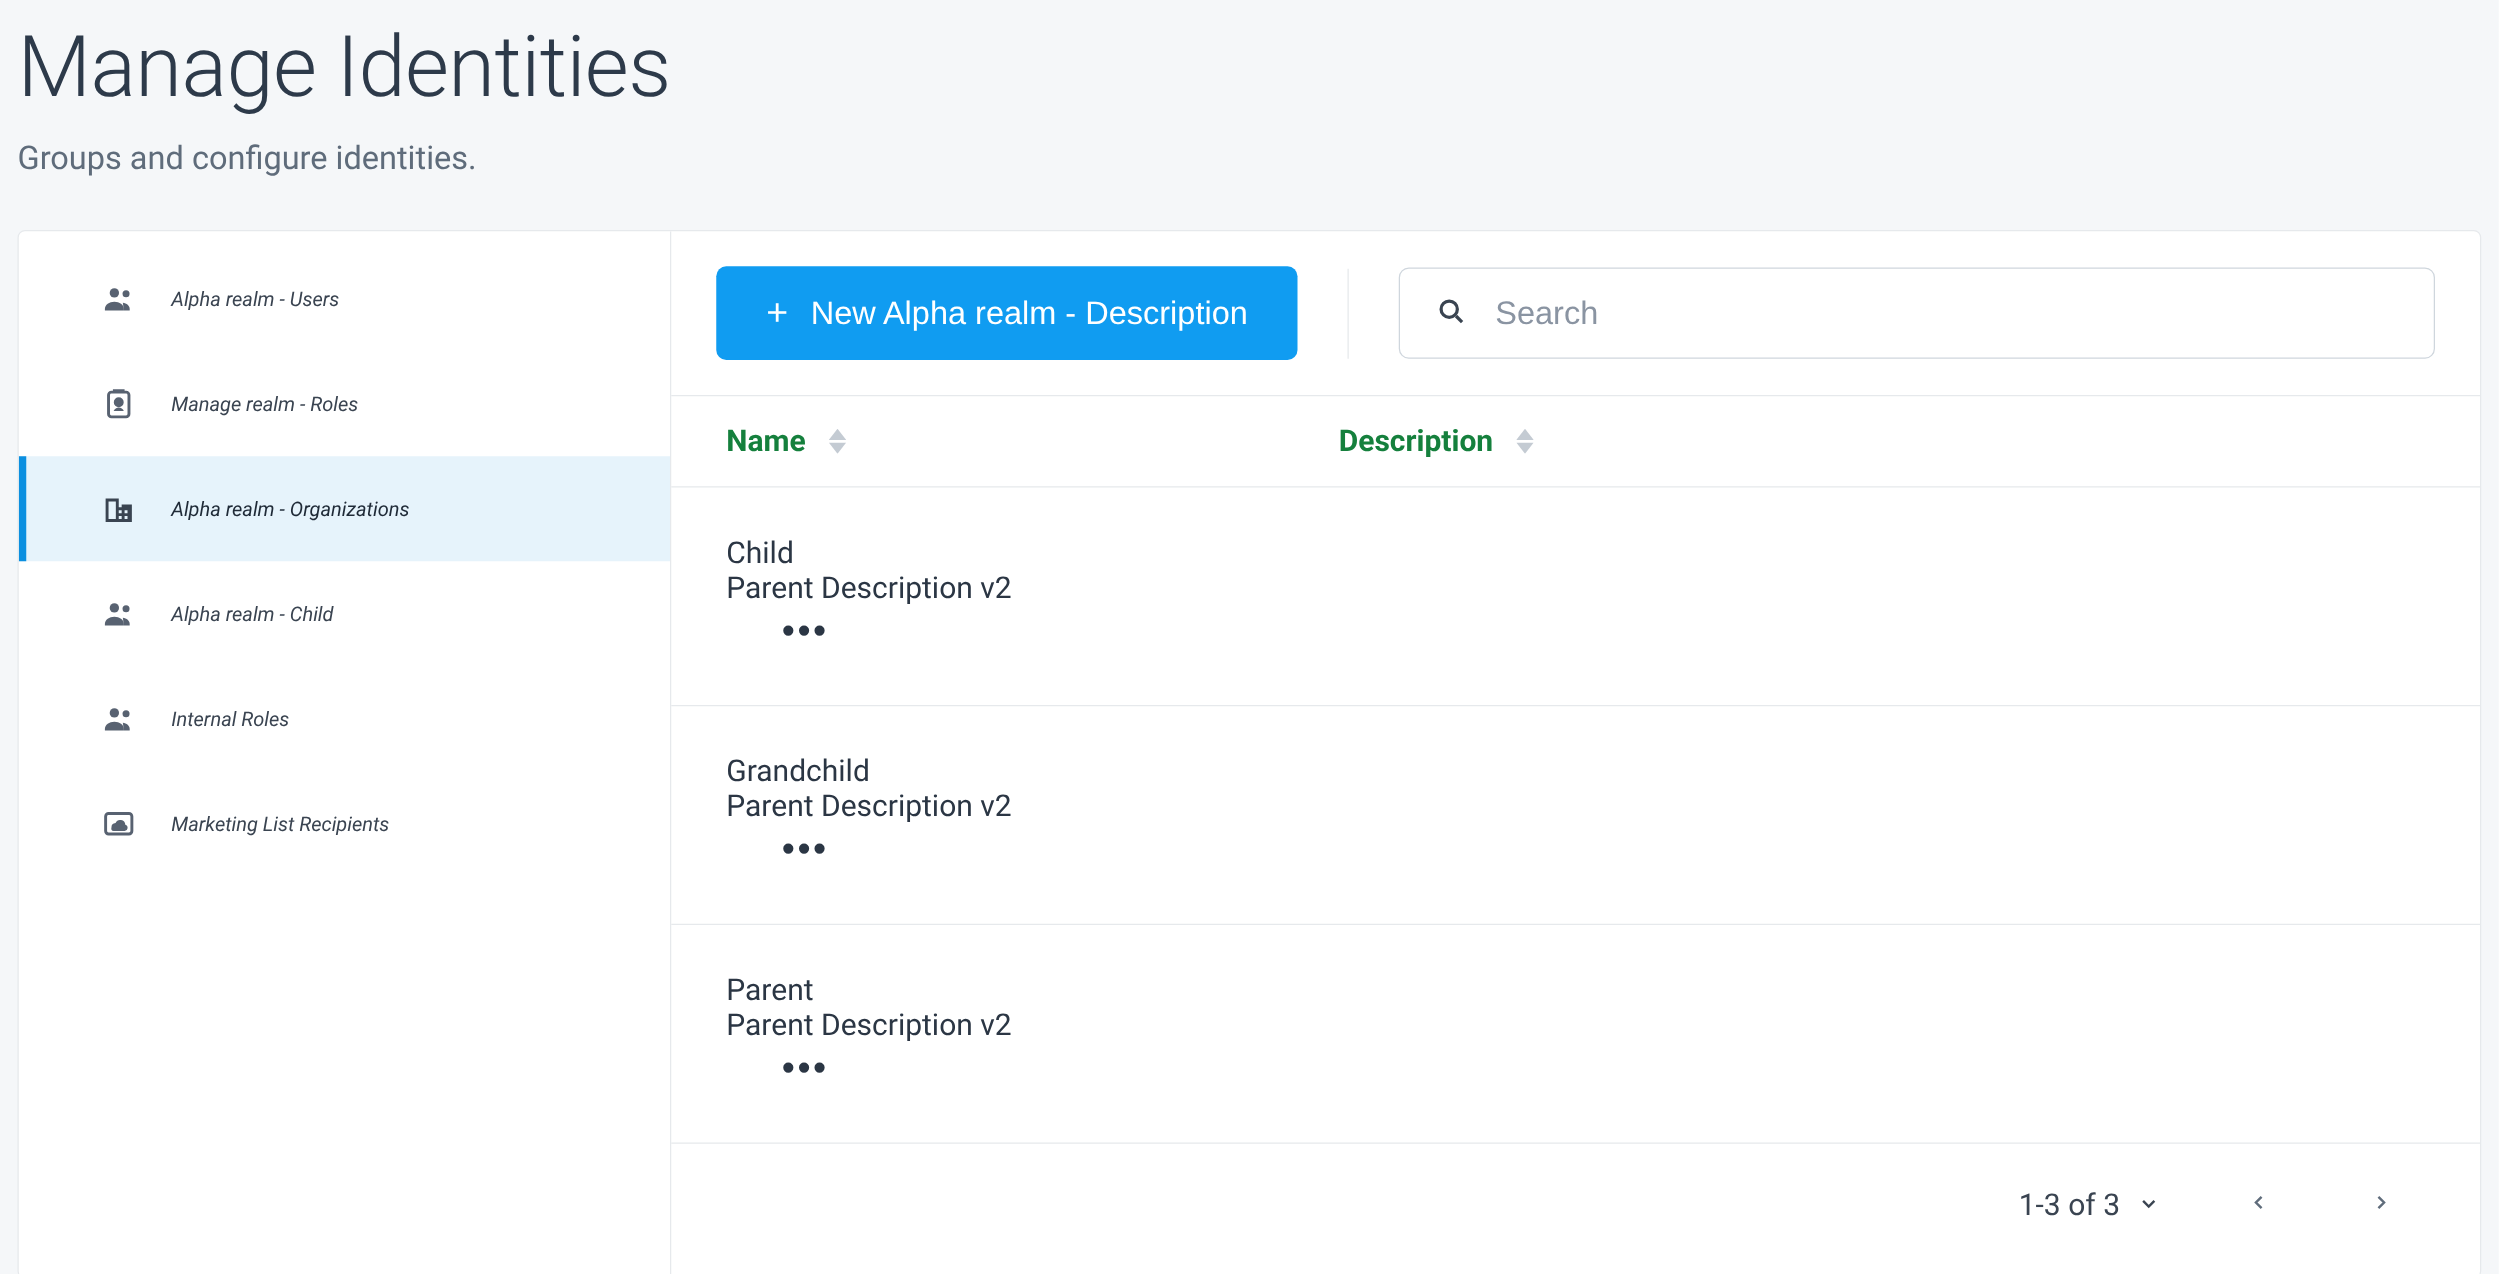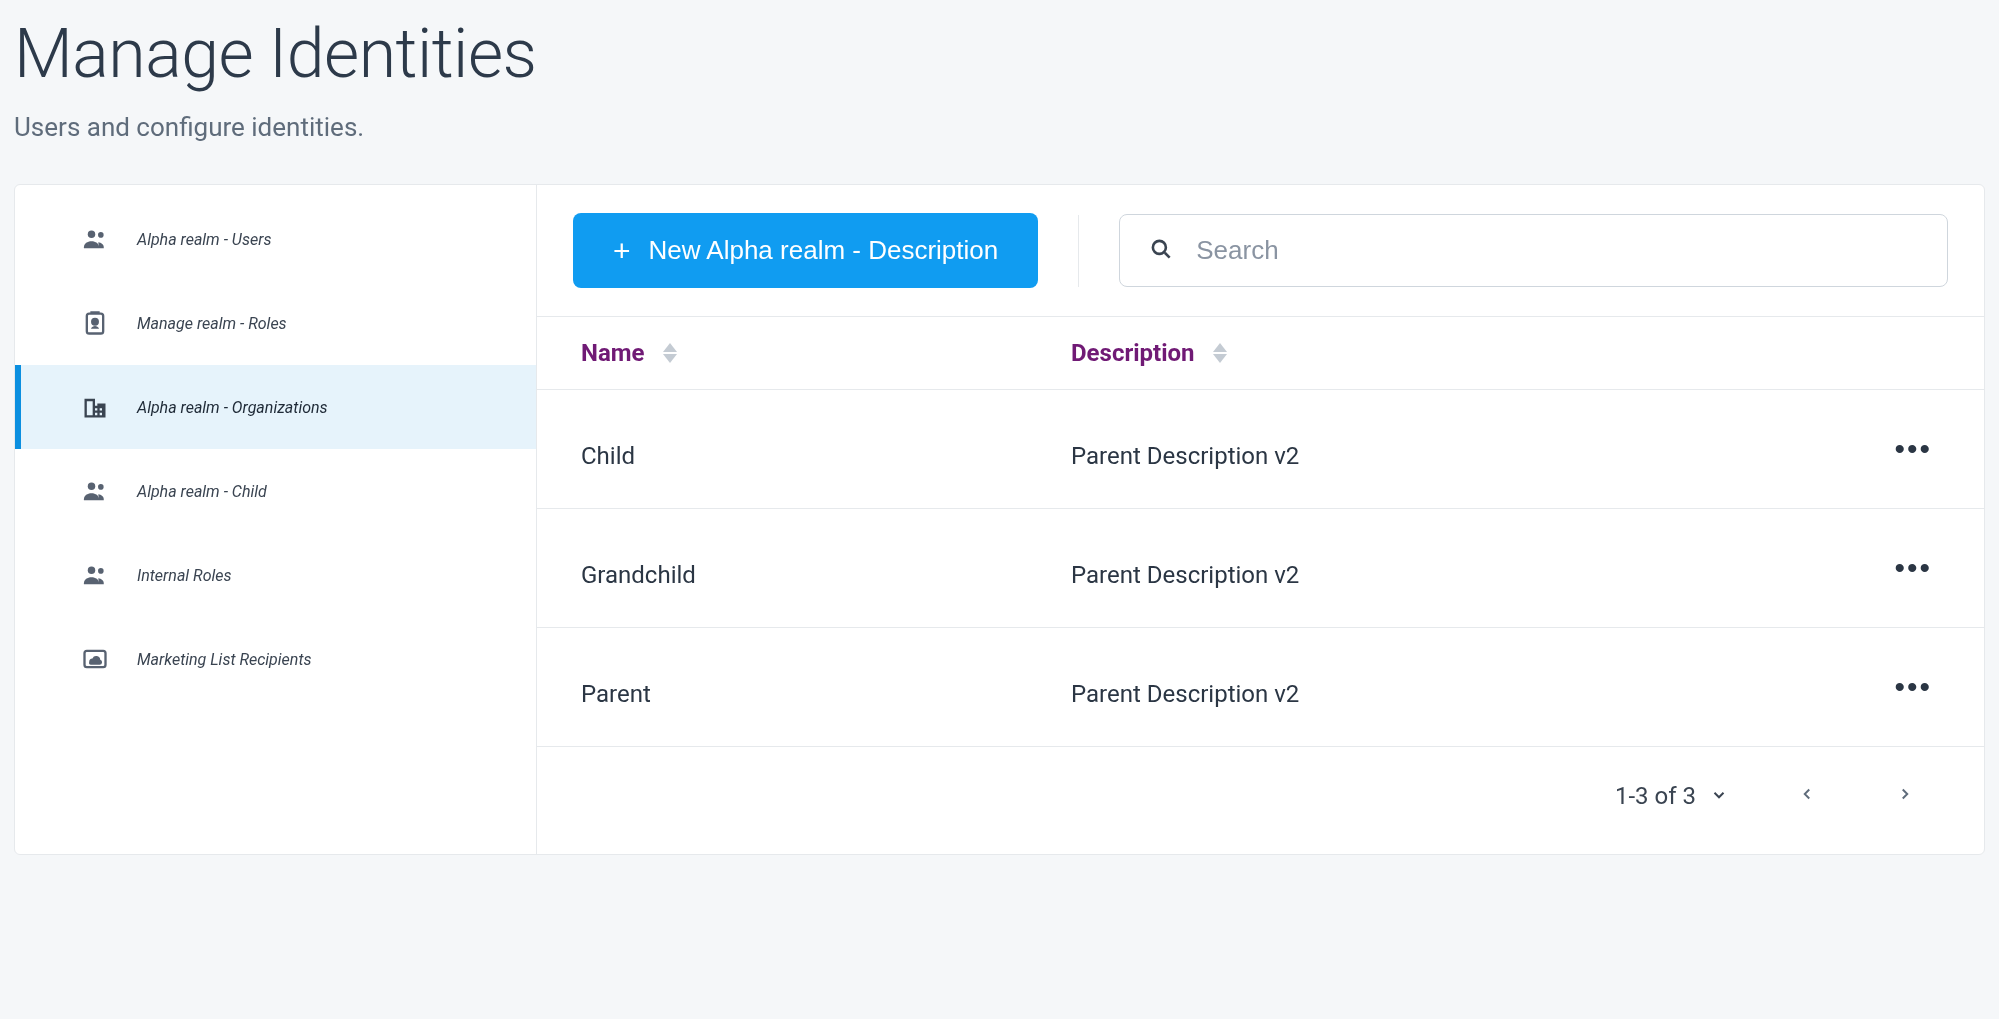--- a/index.html
+++ b/index.html
@@ -125,38 +125,39 @@
     padding: 22px 44px;
     border-bottom: 1px solid #e6e9ec;
     align-items: center;
   }
   .th {
     display: flex;
     align-items: center;
     gap: 18px;
     font-size: 24px;
     font-weight: 700;
-    color: #701a75;
+    color: #15803d;
   }
   .col-name { width: 490px; }
   .col-desc { flex: 1; }
   .col-actions { width: 90px; display:flex; justify-content:flex-end; }
   .sort-icon {
     color: #c4cbd3;
     display: inline-flex;
     flex-direction: column;
     line-height: 0;
   }
   .trow {
     display: flex;
-    align-items: flex-end;
+    align-items: flex-start;
     padding: 38px 44px;
     border-bottom: 1px solid #e6e9ec;
     font-size: 24px;
     color: #2b3644;
+    flex-direction: column;
   }
   .row-actions-btn {
     background: none;
     border: none;
     color: #2b3644;
     font-size: 30px;
     letter-spacing: 2px;
     cursor: pointer;
     padding: 4px 8px;
   }
@@ -187,21 +188,21 @@
   .chevron {
     width: 18px;
     height: 18px;
   }
 </style>
 </head>
 <body>
 
 <div class="page">
   <h1 class="page-title">Manage Identities</h1>
-  <p class="page-subtitle">Users and configure identities.</p>
+  <p class="page-subtitle">Groups and configure identities.</p>
 
   <div class="panel">
     <nav class="sidebar">
 
       <div class="sidebar-item">
         <span class="icon">
           <svg viewBox="0 0 24 24" width="28" height="28" fill="currentColor">
               <circle cx="9" cy="8" r="3.2"></circle>
               <path d="M2.5 19c0-3 3-5 6.5-5s6.5 2 6.5 5v1h-13z"></path>
               <circle cx="17" cy="8.5" r="2.4"></circle>

